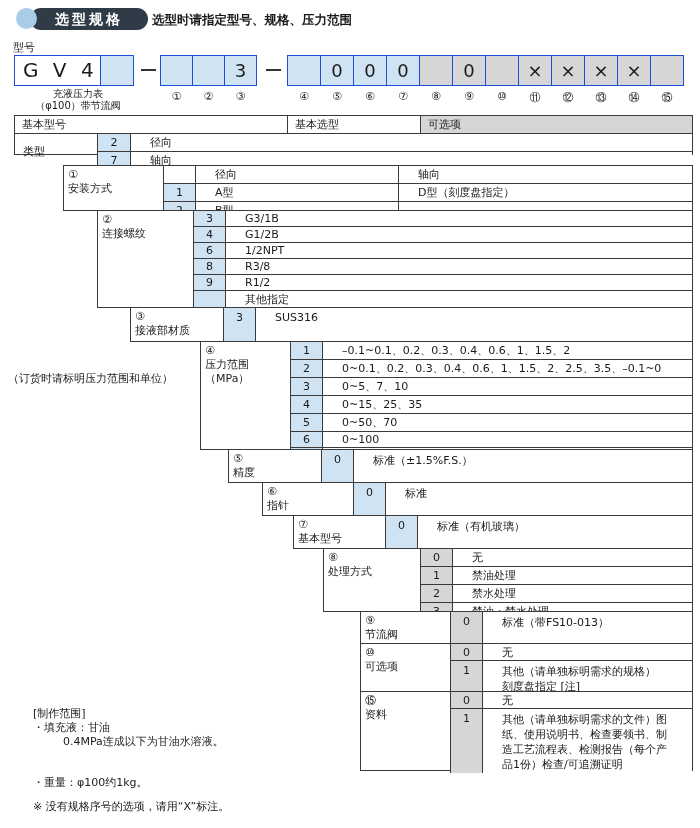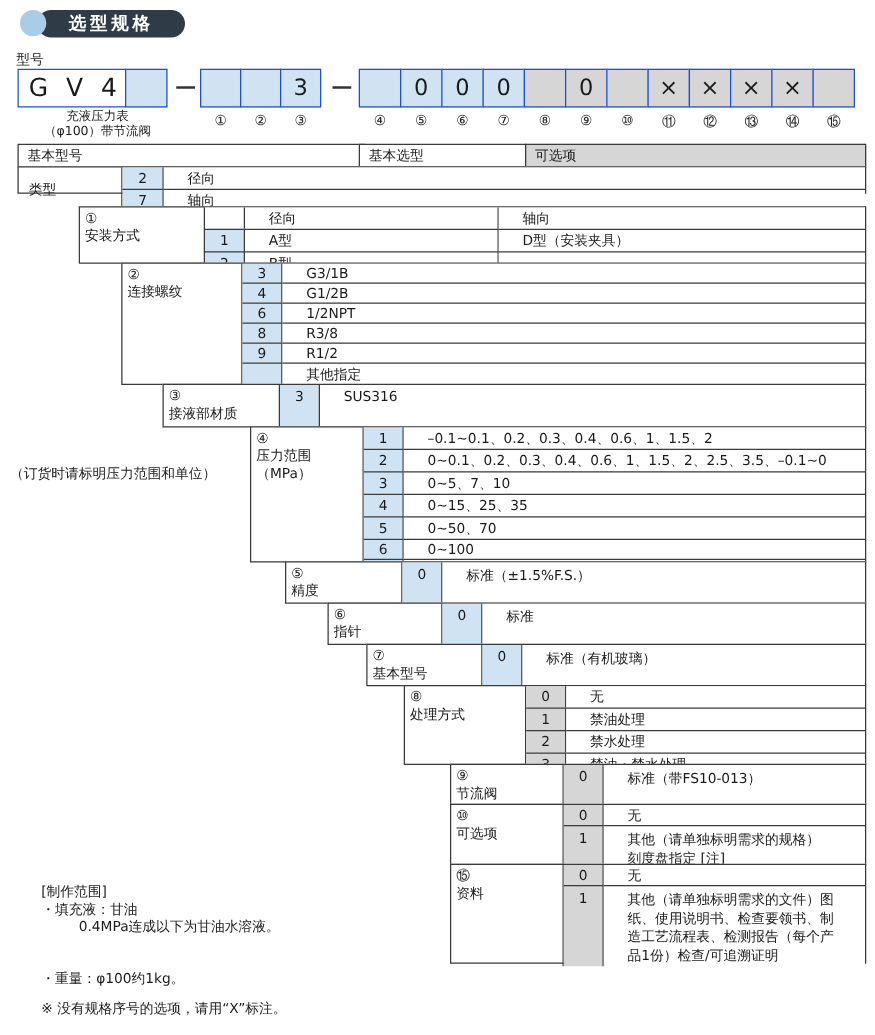--- a/index.html
+++ b/index.html
@@ -47,20 +47,21 @@
   
   .note{position:absolute;font-size:11px;line-height:13px;}
 </style>
 </head>
 <body>
 
 <div id="page">
 
   <div class="pill">选型规格</div>
   <div class="dot"></div>
+  <div class="subtitle">选型时请指定型号、规格、压力范围</div>
 
   <div class="mlabel">型号</div>
   <div class="mbox prefix" style="left:14px;width:87px;">G V 4</div>
   <div class="mbox blue" style="left:100px;width:34px;"></div>
   <div class="mdash" style="left:141px;"></div>
   <div class="mbox blue" style="left:160px;width:33px;"></div>
   <div class="mbox blue" style="left:192px;width:33px;"></div>
   <div class="mbox blue" style="left:224px;width:33px;">3</div>
   <div class="mdash" style="left:266px;"></div>
   <div class="mbox blue" style="left:287px;width:34px;"></div>
@@ -114,21 +115,21 @@
   <div class="sec" style="left:63px;top:165px;width:630px;height:46px;grid-template-columns:100px 32px 203px 1fr;grid-template-rows:repeat(3,1fr);">
     <div class="lbl">
         <span class="num">①</span>
         <span class="nm">安装方式</span>
       </div>
     <div class="code white"></div>
     <div class="val colsep">径向</div>
     <div class="val">轴向</div>
     <div class="code rt">1</div>
     <div class="val colsep rt">A型</div>
-    <div class="val rt">D型（安装夹具）</div>
+    <div class="val rt">D型（刻度盘指定）</div>
     <div class="code rt">2</div>
     <div class="val colsep rt">B型</div>
     <div class="val rt dashline">———</div>
   </div>
 
   <div class="sec" style="left:97px;top:210px;width:596px;height:98px;grid-template-columns:96px 32px 1fr;grid-template-rows:repeat(6,1fr);">
     <div class="lbl">
         <span class="num">②</span>
         <span class="nm">连接螺纹</span>
       </div>

